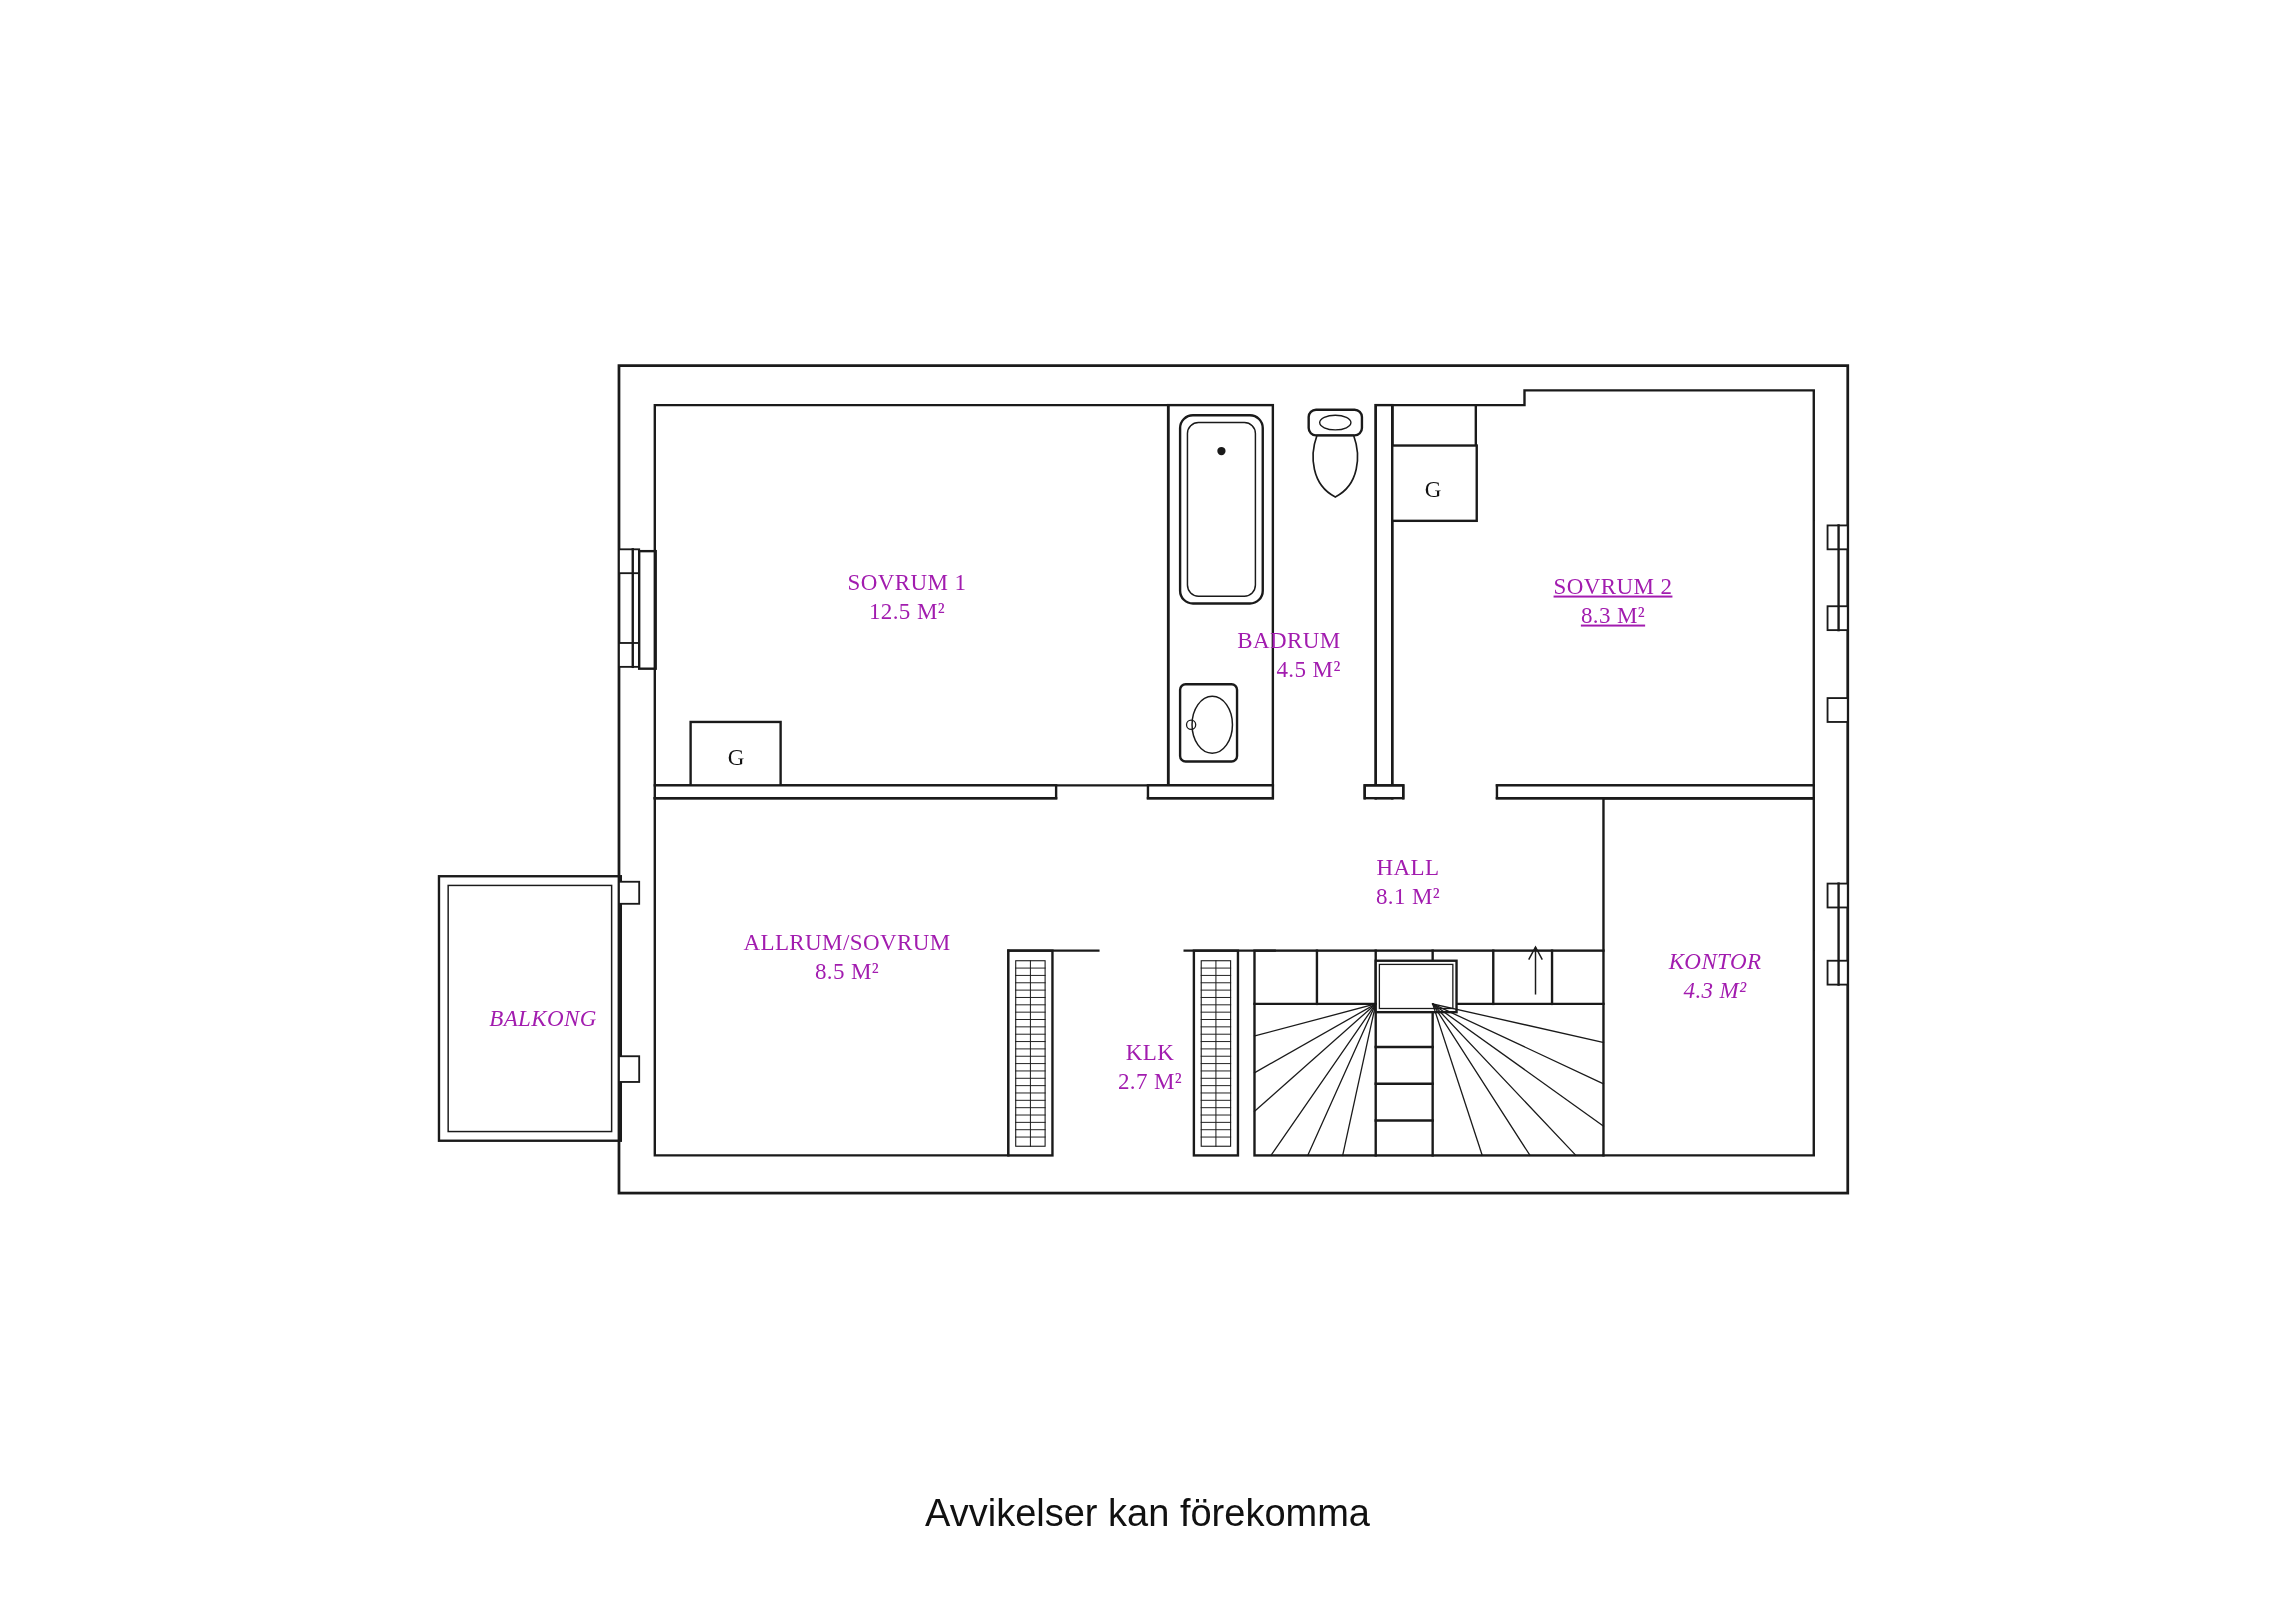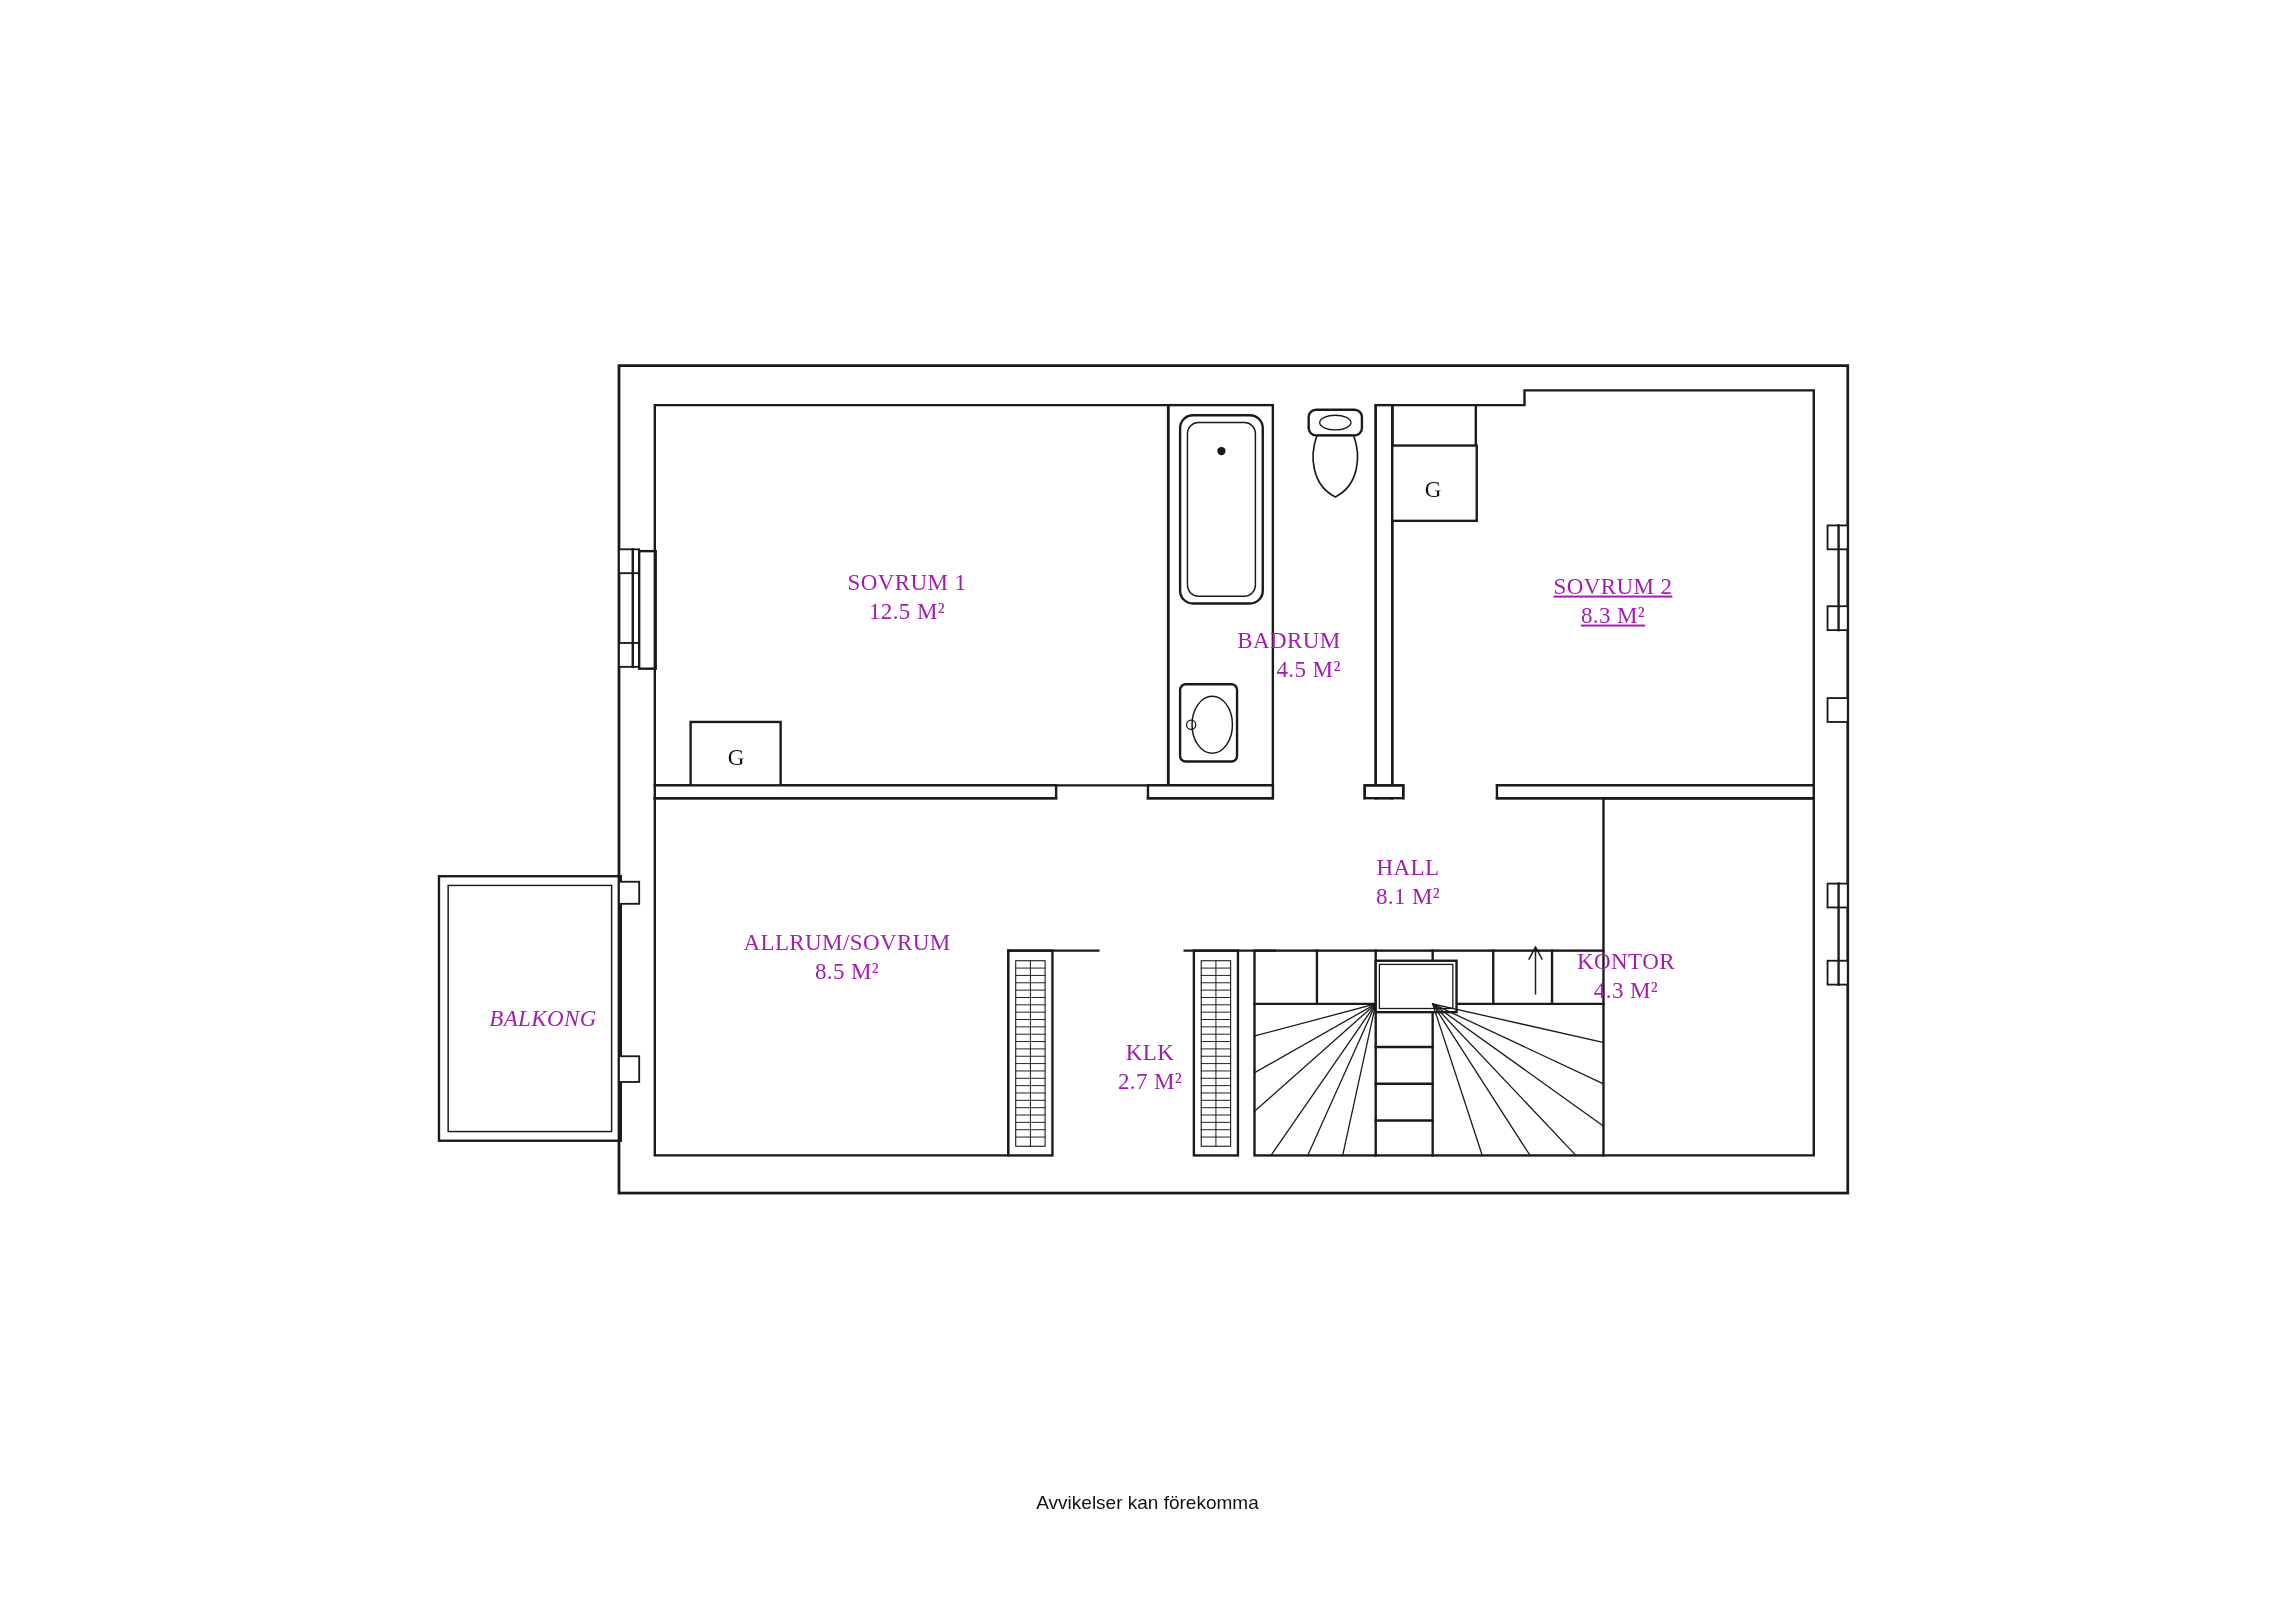--- a/index.html
+++ b/index.html
@@ -51,21 +51,21 @@
     font-family: "Liberation Serif", serif;
     font-size: 23px;
     color: #111111;
   }
   .footer-note {
     position: absolute;
     left: 50%;
     transform: translateX(-50%);
     top: 1492px;
     font-family: "Liberation Sans", sans-serif;
-    font-size: 19px;
+    font-size: 38px;
     color: #111111;
     white-space: nowrap;
   }
 </style>
 </head>
 <body>
 
 <div id="plan-root">
 
   <svg id="floorplan" viewBox="0 0 2499 1767">
@@ -308,21 +308,21 @@
   <div class="room-label" style="left:1150px; top:1061px;margin-top:6px;">
     <span class="name">KLK</span>
     <span class="area">2.7 M²</span>
   </div>
 
   <div class="room-label" style="left:1408px; top:882px;">
     <span class="name">HALL</span>
     <span class="area">8.1 M²</span>
   </div>
 
-  <div class="room-label" style="left:1626px; top:976px;">
+  <div class="room-label" style="left:1715px; top:976px;font-style:italic;">
     <span class="name">KONTOR</span>
     <span class="area">4.3 M²</span>
   </div>
 
   <div class="room-label" style="left:543px; top:1019px;font-style:italic;">
     <span class="name">BALKONG</span>
   </div>
 
   <div class="tag-label" style="left:736px; top:758px;">G</div>
   <div class="tag-label" style="left:1433px; top:490px;">G</div>

